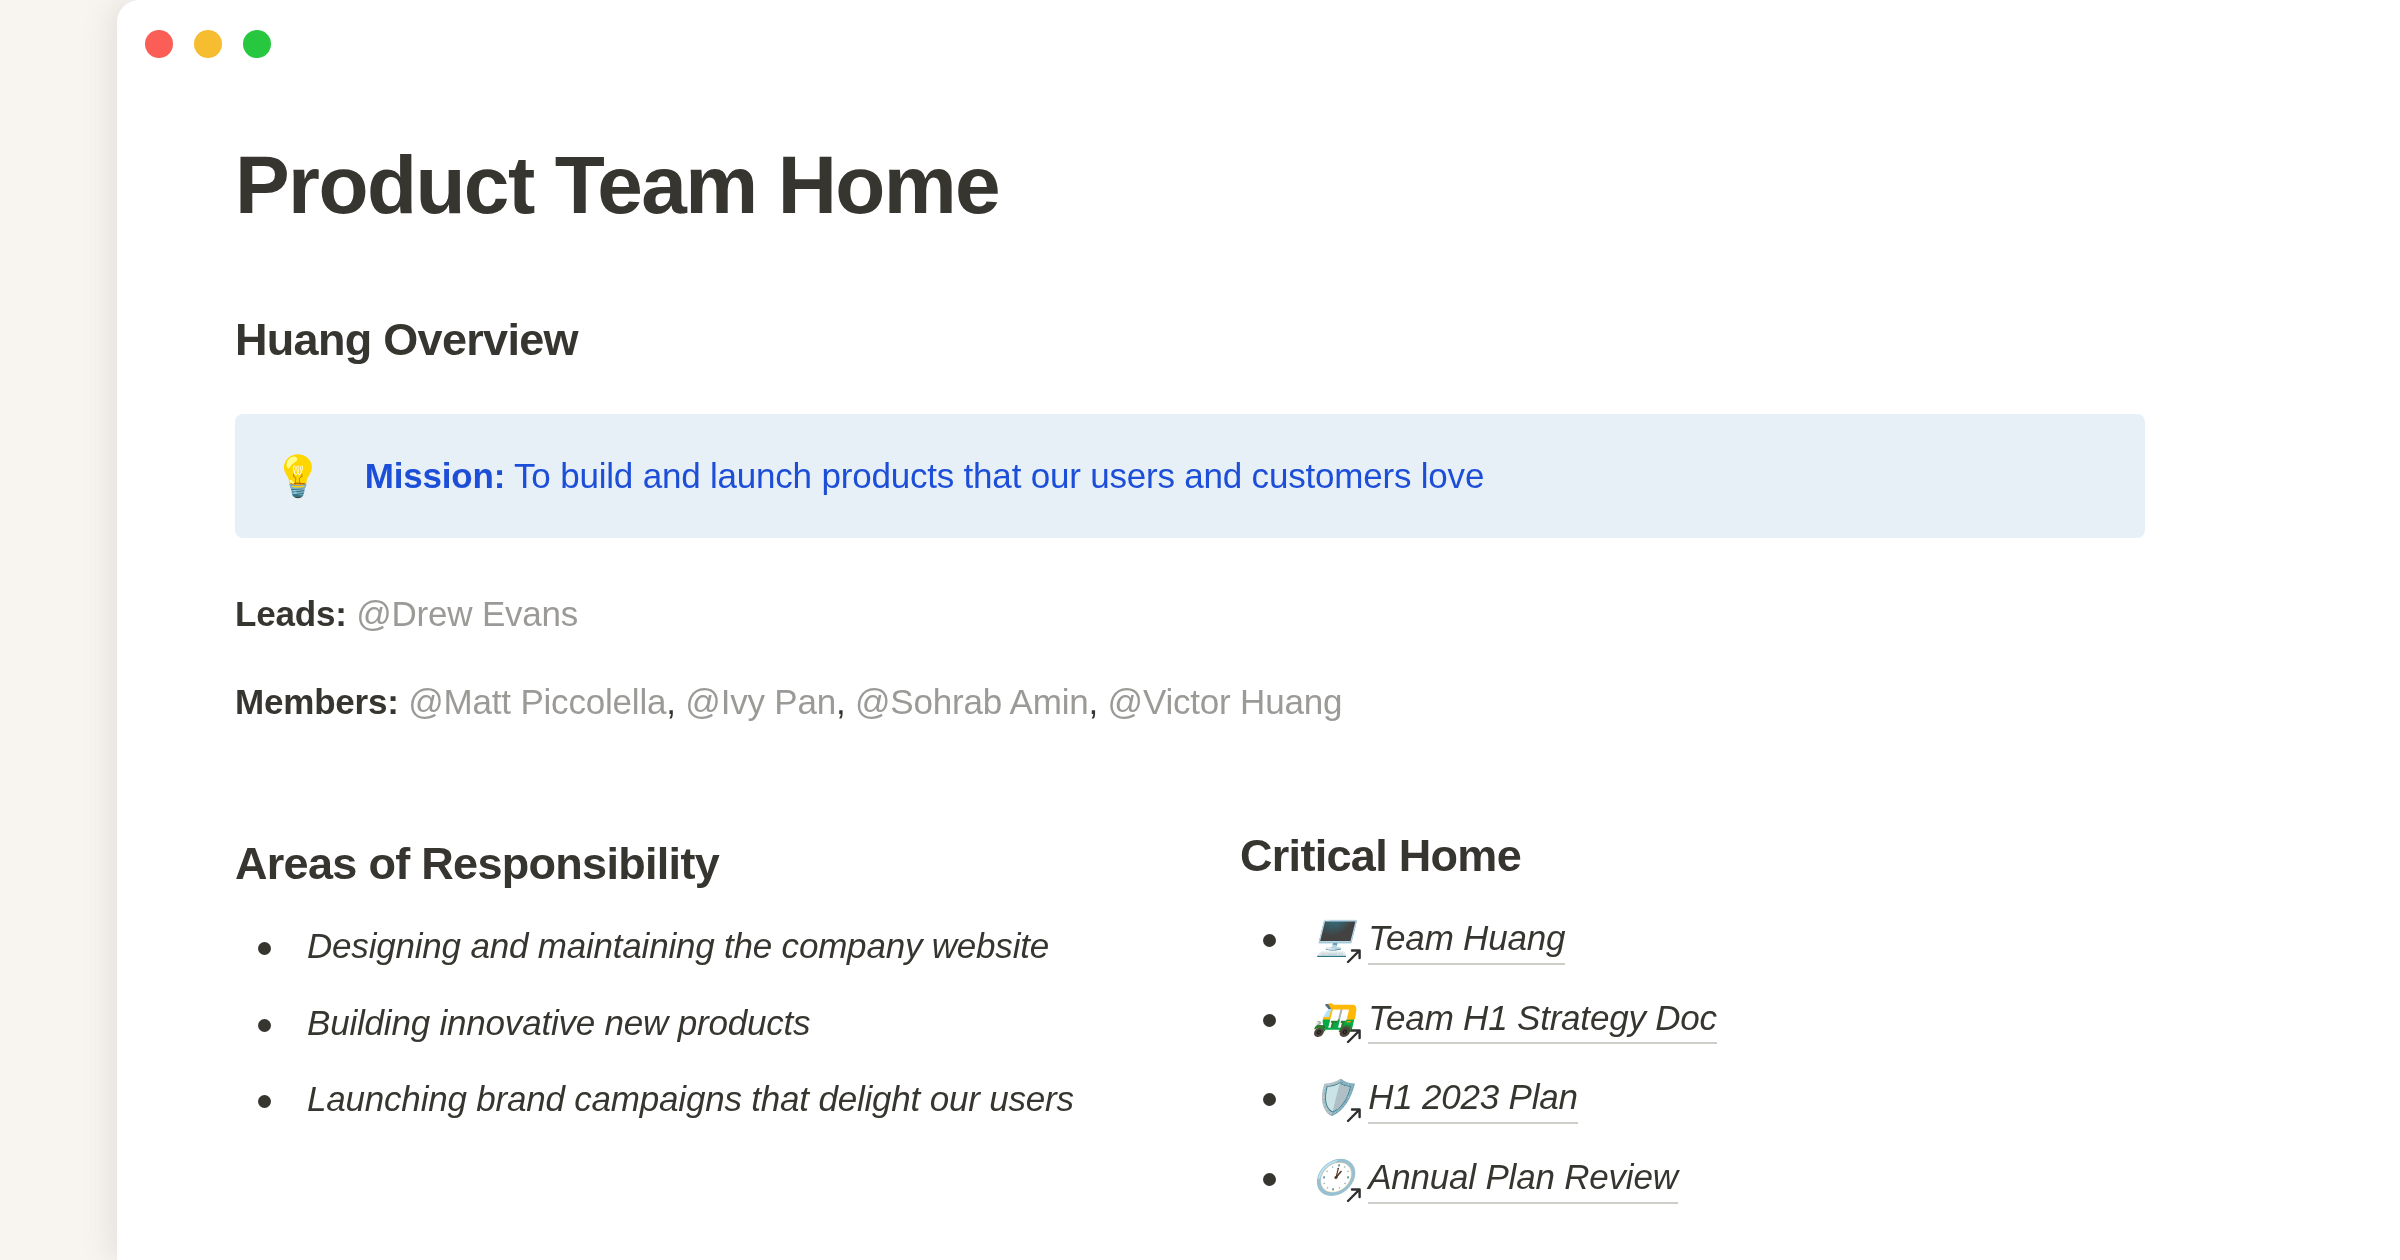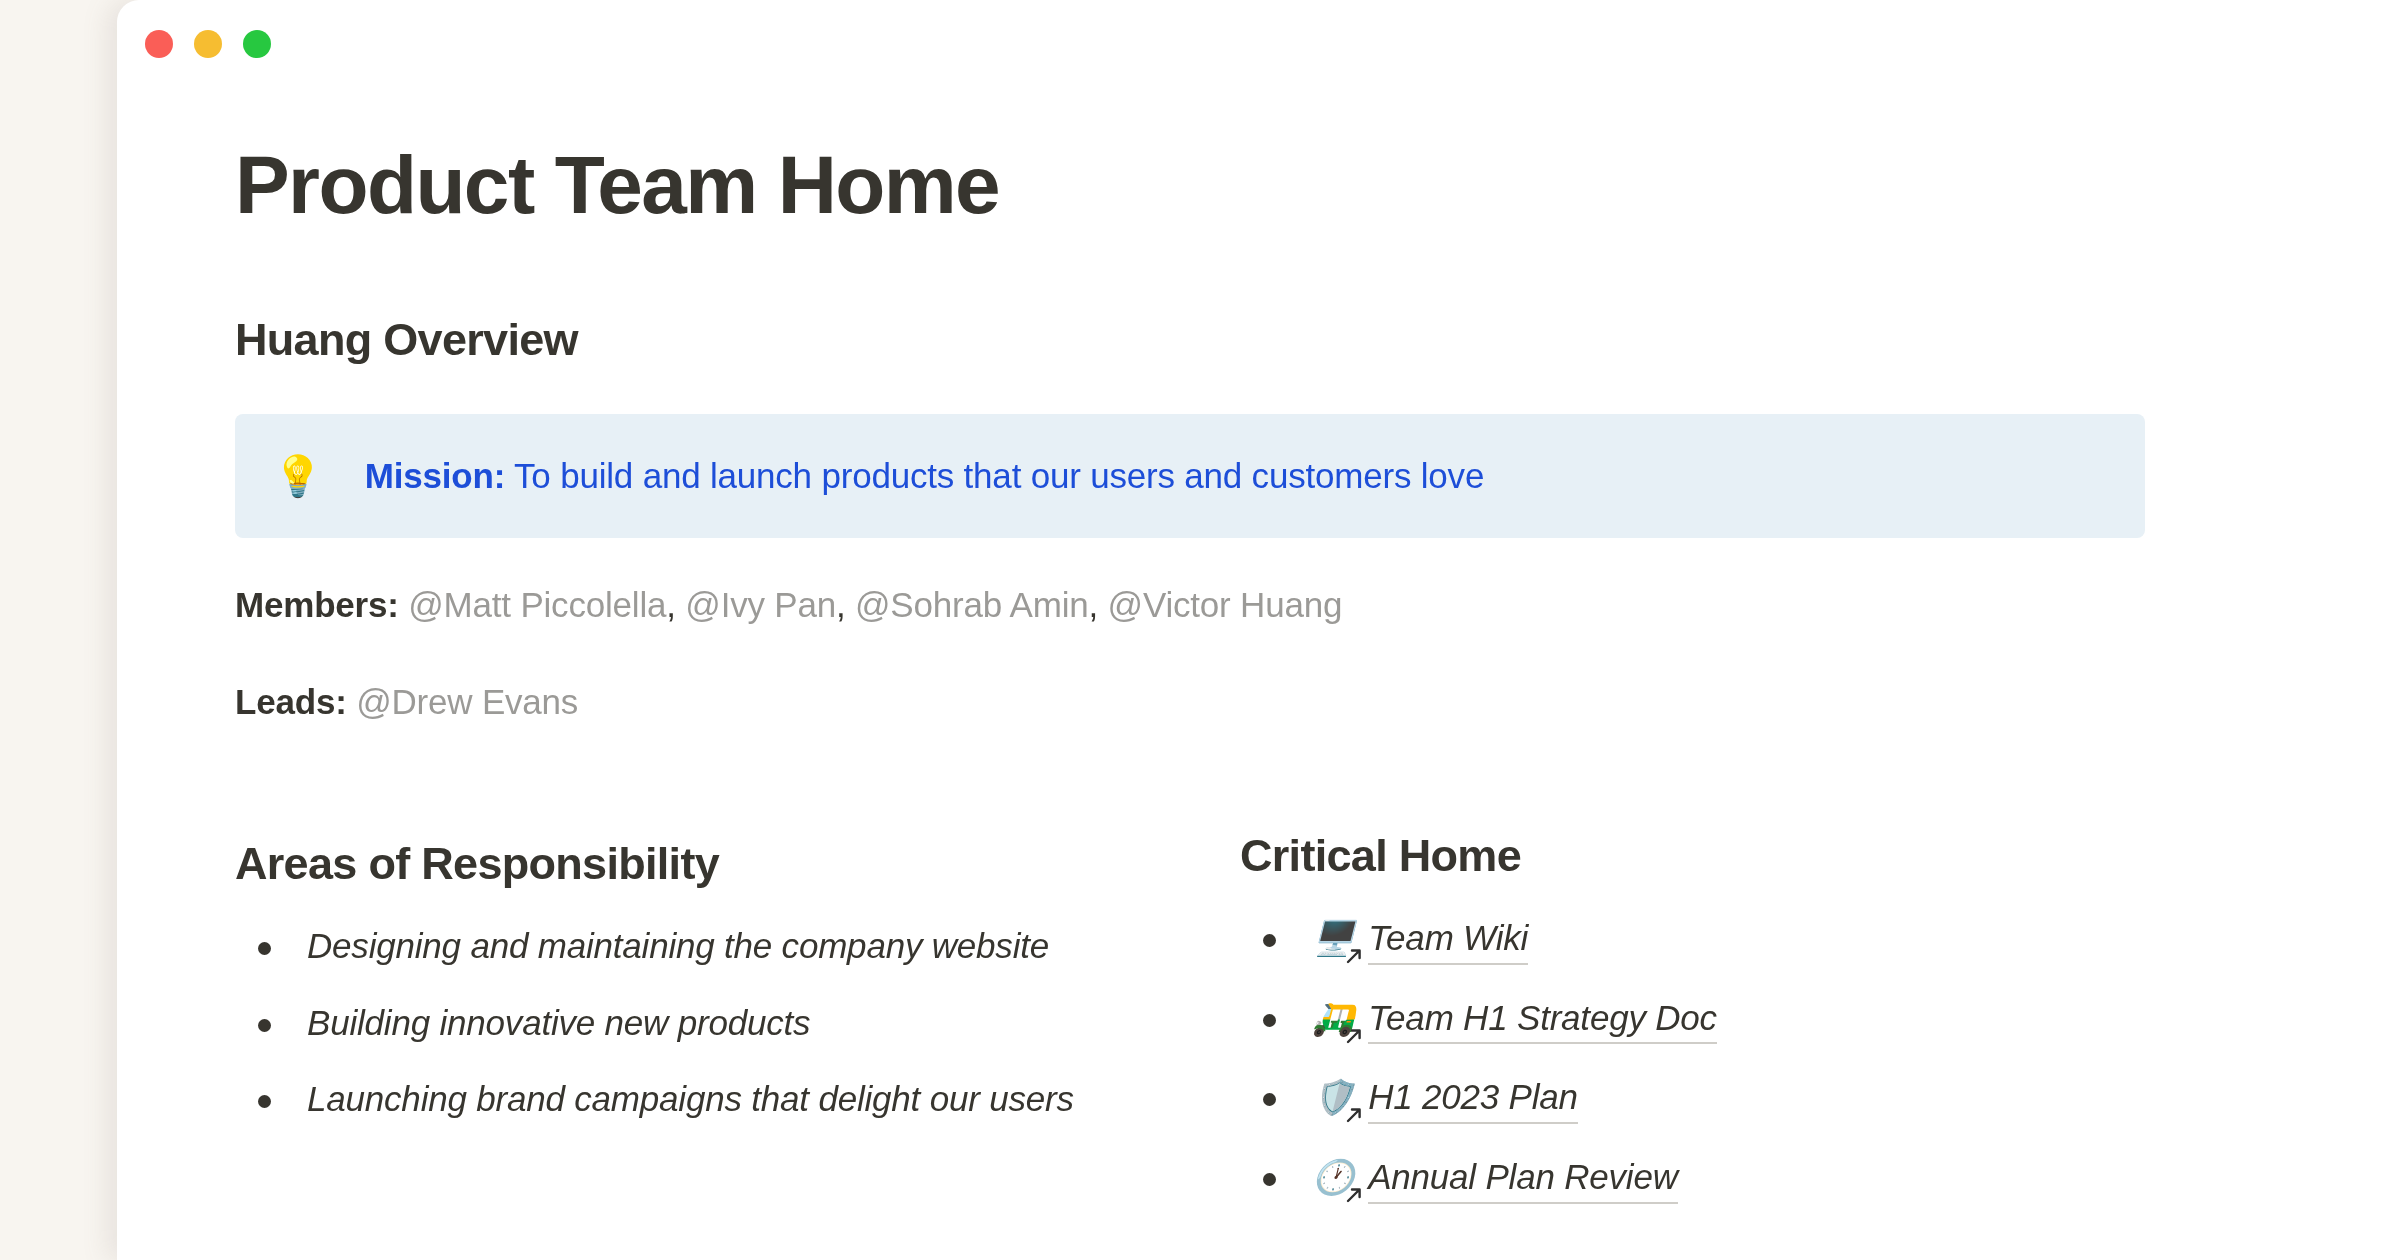--- a/index.html
+++ b/index.html
@@ -216,28 +216,28 @@
 
     <h1 id="page-title">Product Team Home</h1>
 
     <h2 id="team-overview-heading" class="h2">Huang Overview</h2>
 
     <div id="mission-callout">
       <span class="callout-emoji">💡</span>
       <span class="callout-text"><b>Mission:</b><span> To build and launch products that our users and customers love</span></span>
     </div>
 
+    <div class="meta-line first">
+      <span class="meta-label">Leads:</span>
+      <span class="mention">@Drew Evans</span>
+    </div>
+
     <div class="meta-line">
       <span class="meta-label">Members:</span>
       <span class="mention">@Matt Piccolella</span><span class="sep">, </span><span class="mention">@Ivy Pan</span><span class="sep">, </span><span class="mention">@Sohrab Amin</span><span class="sep">, </span><span class="mention">@Victor Huang</span>
-    </div>
-
-    <div class="meta-line first">
-      <span class="meta-label">Leads:</span>
-      <span class="mention">@Drew Evans</span>
     </div>
 
     <div id="columns">
 
       <div class="column" id="col-responsibility">
         <h2 class="h2 col-heading">Areas of Responsibility</h2>
         <ul class="doc-list" id="responsibility-list">
           <li>Designing and maintaining the company website</li>
           <li>Building innovative new products</li>
           <li>Launching brand campaigns that delight our users</li>
@@ -248,21 +248,21 @@
         <h2 class="h2 col-heading">Critical Home</h2>
         <ul class="doc-list" id="links-list">
 
           <li>
             <span class="link-row">
               <span class="link-emoji"><span>🖥️</span>
                 <svg class="ext-arrow" viewBox="0 0 20 20">
                   <path d="M4 16 L15 5 M8 4.5 L15.6 4.5 L15.6 12" stroke="#2f2f2f" stroke-width="2.4" fill="none" stroke-linecap="round" stroke-linejoin="round"></path>
                 </svg>
               </span>
-              <a class="doc-link" href="#">Team Wiki</a>
+              <a class="doc-link" href="#">Team Huang</a>
             </span>
           </li>
 
           <li>
             <span class="link-row">
               <span class="link-emoji"><span>🛺</span>
                 <svg class="ext-arrow" viewBox="0 0 20 20">
                   <path d="M4 16 L15 5 M8 4.5 L15.6 4.5 L15.6 12" stroke="#2f2f2f" stroke-width="2.4" fill="none" stroke-linecap="round" stroke-linejoin="round"></path>
                 </svg>
               </span>

